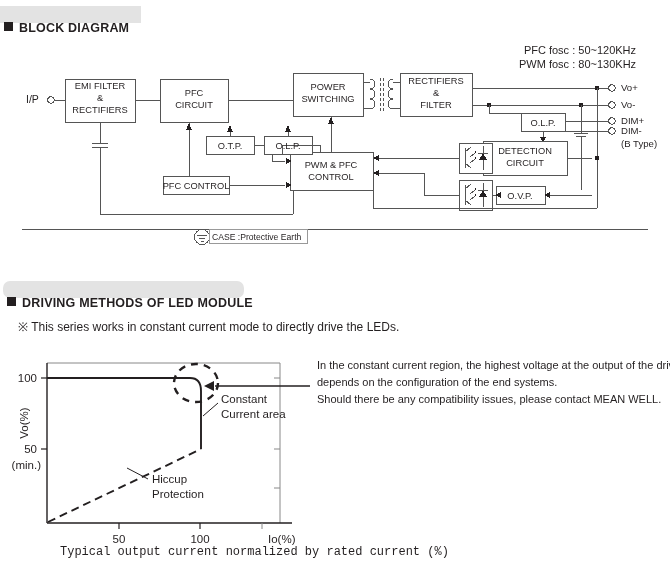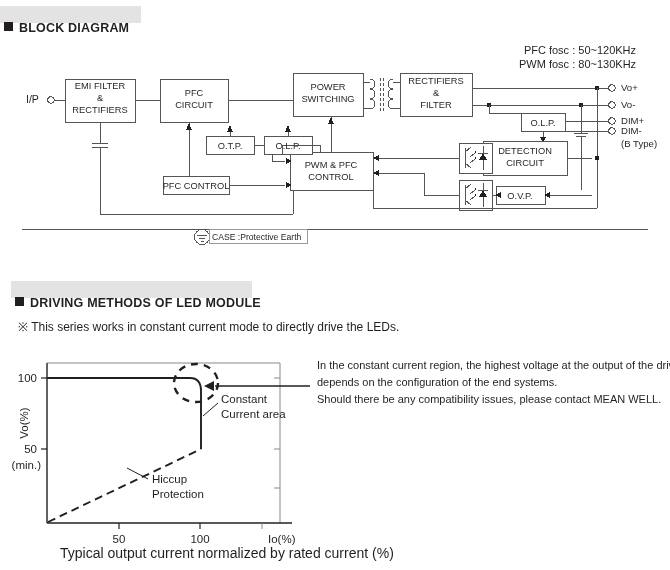--- a/index.html
+++ b/index.html
@@ -48,22 +48,23 @@
     white-space:nowrap;
   }
   .rightnote{
     position:absolute;
     font-size:11px;
     line-height:17px;
     white-space:nowrap;
   }
   .caption{
     position:absolute;
-    font-size:14px;
+    font-size:12px;
     white-space:nowrap;
+    font-family:Liberation Mono, monospace;
   }
 
   
   svg text{font-family:"Liberation Sans", sans-serif; fill:#231f20;}
 </style>
 </head>
 <body>
 
 <div class="page">
 
@@ -267,21 +268,21 @@
 
     <text x="212" y="240" font-size="8.6">CASE :Protective Earth</text>
 
     <text x="621" y="91" font-size="9.6">Vo+</text>
     <text x="621" y="108" font-size="9.6">Vo-</text>
     <text x="621" y="124" font-size="9.6">DIM+</text>
     <text x="621" y="134" font-size="9.6">DIM-</text>
     <text x="621" y="147" font-size="9.6">(B Type)</text>
   </svg>
 
-  <div class="sec-head" style="left:11px;top:281px;width:241px;">
+  <div class="sec-head" style="left:3px;top:281px;width:241px;border-radius:7px;">
     <span class="bullet"></span>
     <span class="txt">DRIVING METHODS OF LED MODULE</span>
   </div>
 
   <div class="note-star" style="left:18px;top:318px;">※ This series works in constant current mode to directly drive the LEDs.</div>
 
   <svg class="svgwrap" width="670" height="240" style="top:355px;left:0;">
     <g stroke="#231f20" fill="none">
 
       <line x1="47" y1="8" x2="280" y2="8" stroke="#888" stroke-width="1"></line>

